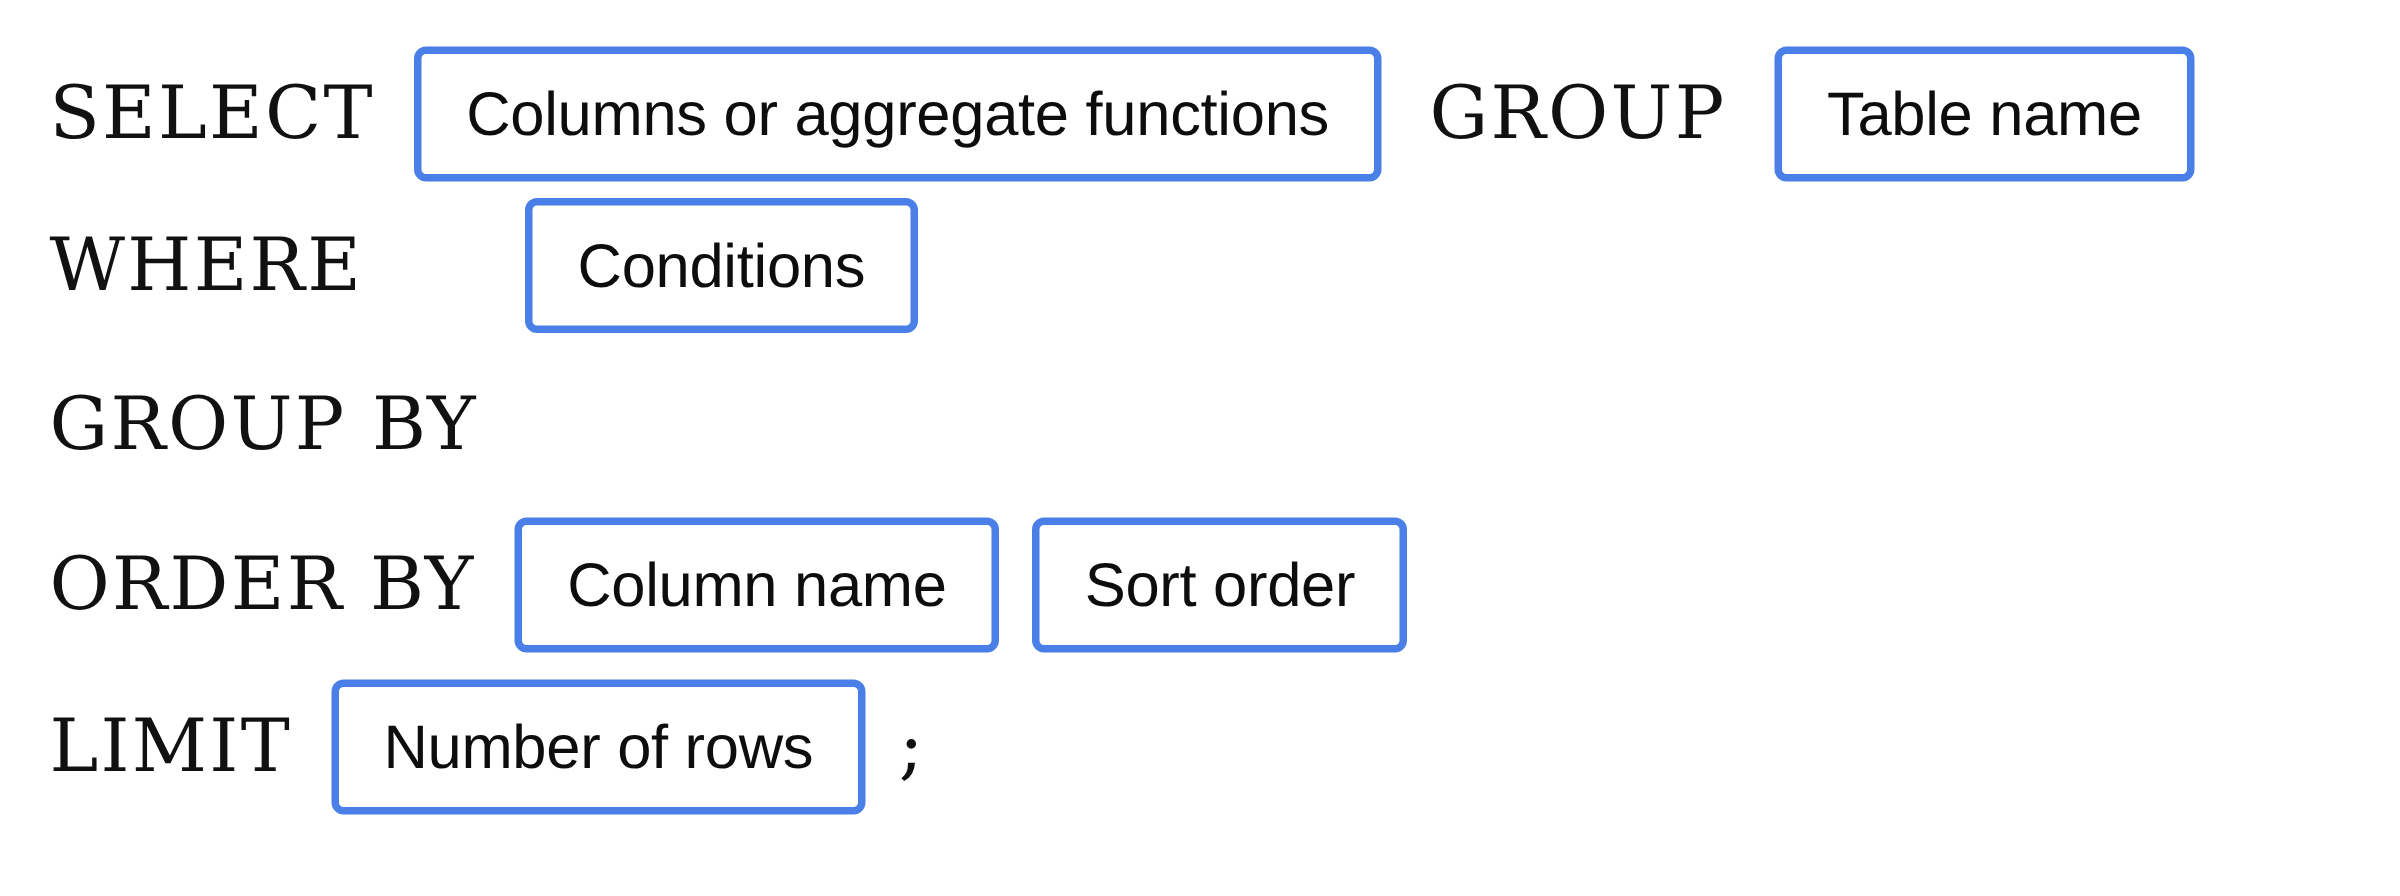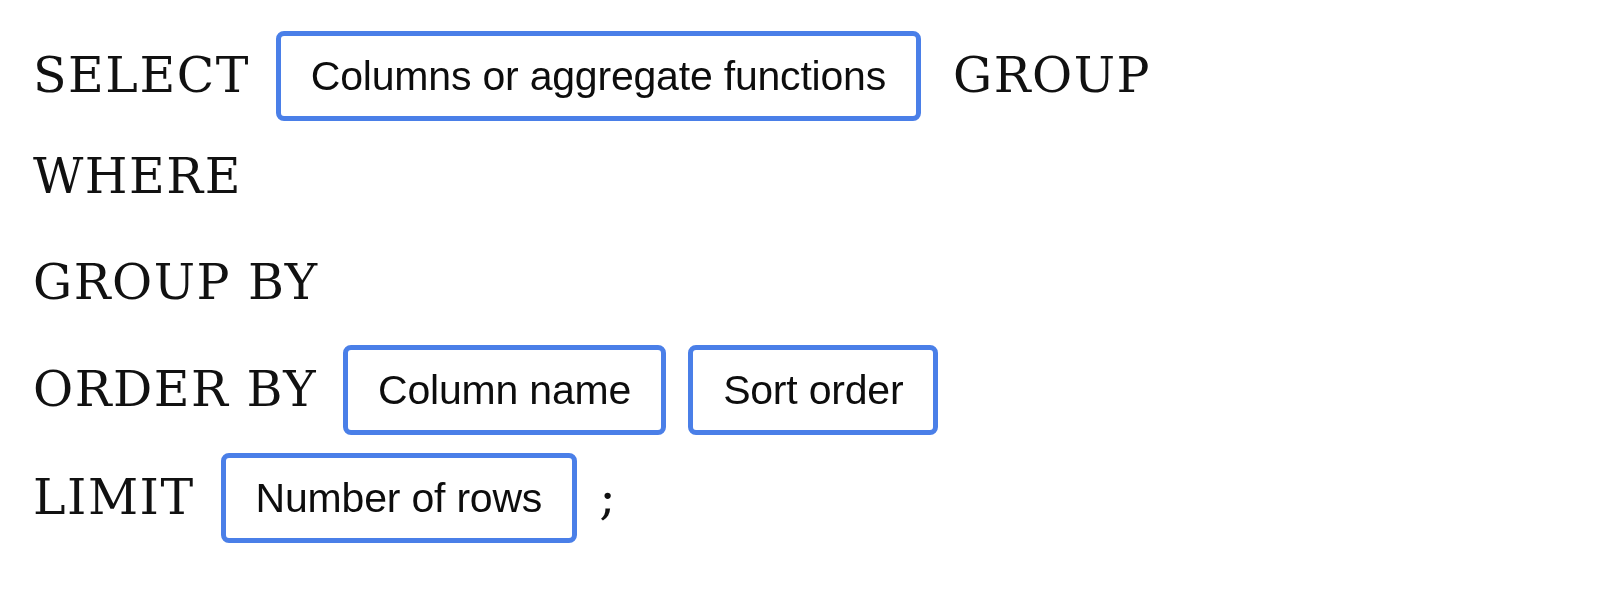--- a/index.html
+++ b/index.html
@@ -86,25 +86,31 @@
 
   <div class="sql-row row-1">
     <span class="keyword">SELECT</span>
     <span class="gap-md"></span>
     <span class="placeholder-box">
       <span class="placeholder-label">Columns or aggregate functions</span>
     </span>
     <span class="gap-lg"></span>
     <span class="keyword">GROUP</span>
     <span class="gap-lg"></span>
+    <span class="placeholder-box">
+      <span class="placeholder-label">Table name</span>
+    </span>
   </div>
 
   <div class="sql-row row-2">
     <span class="keyword">WHERE</span>
     <span class="gap-md"></span>
+    <span class="placeholder-box">
+      <span class="placeholder-label">Conditions</span>
+    </span>
   </div>
 
   <div class="sql-row row-3">
     <span class="keyword">GROUP BY</span>
     <span class="gap-md"></span>
   </div>
 
   <div class="sql-row row-4">
     <span class="keyword">ORDER BY</span>
     <span class="gap-md"></span>

